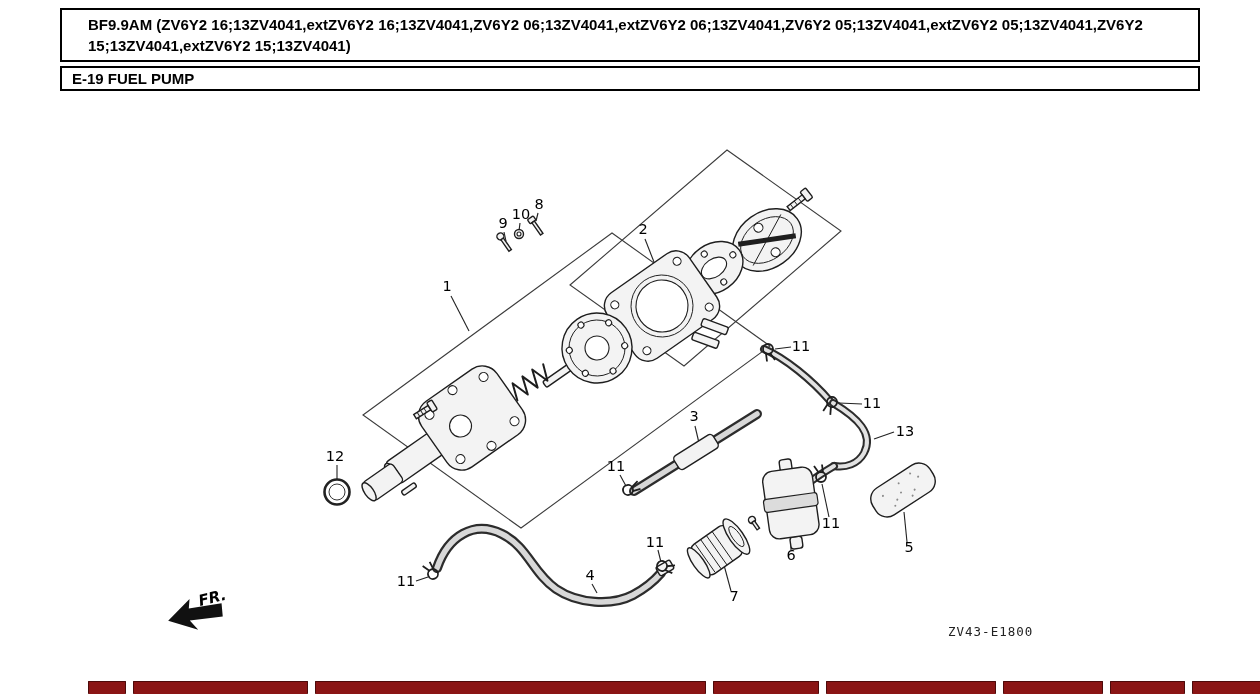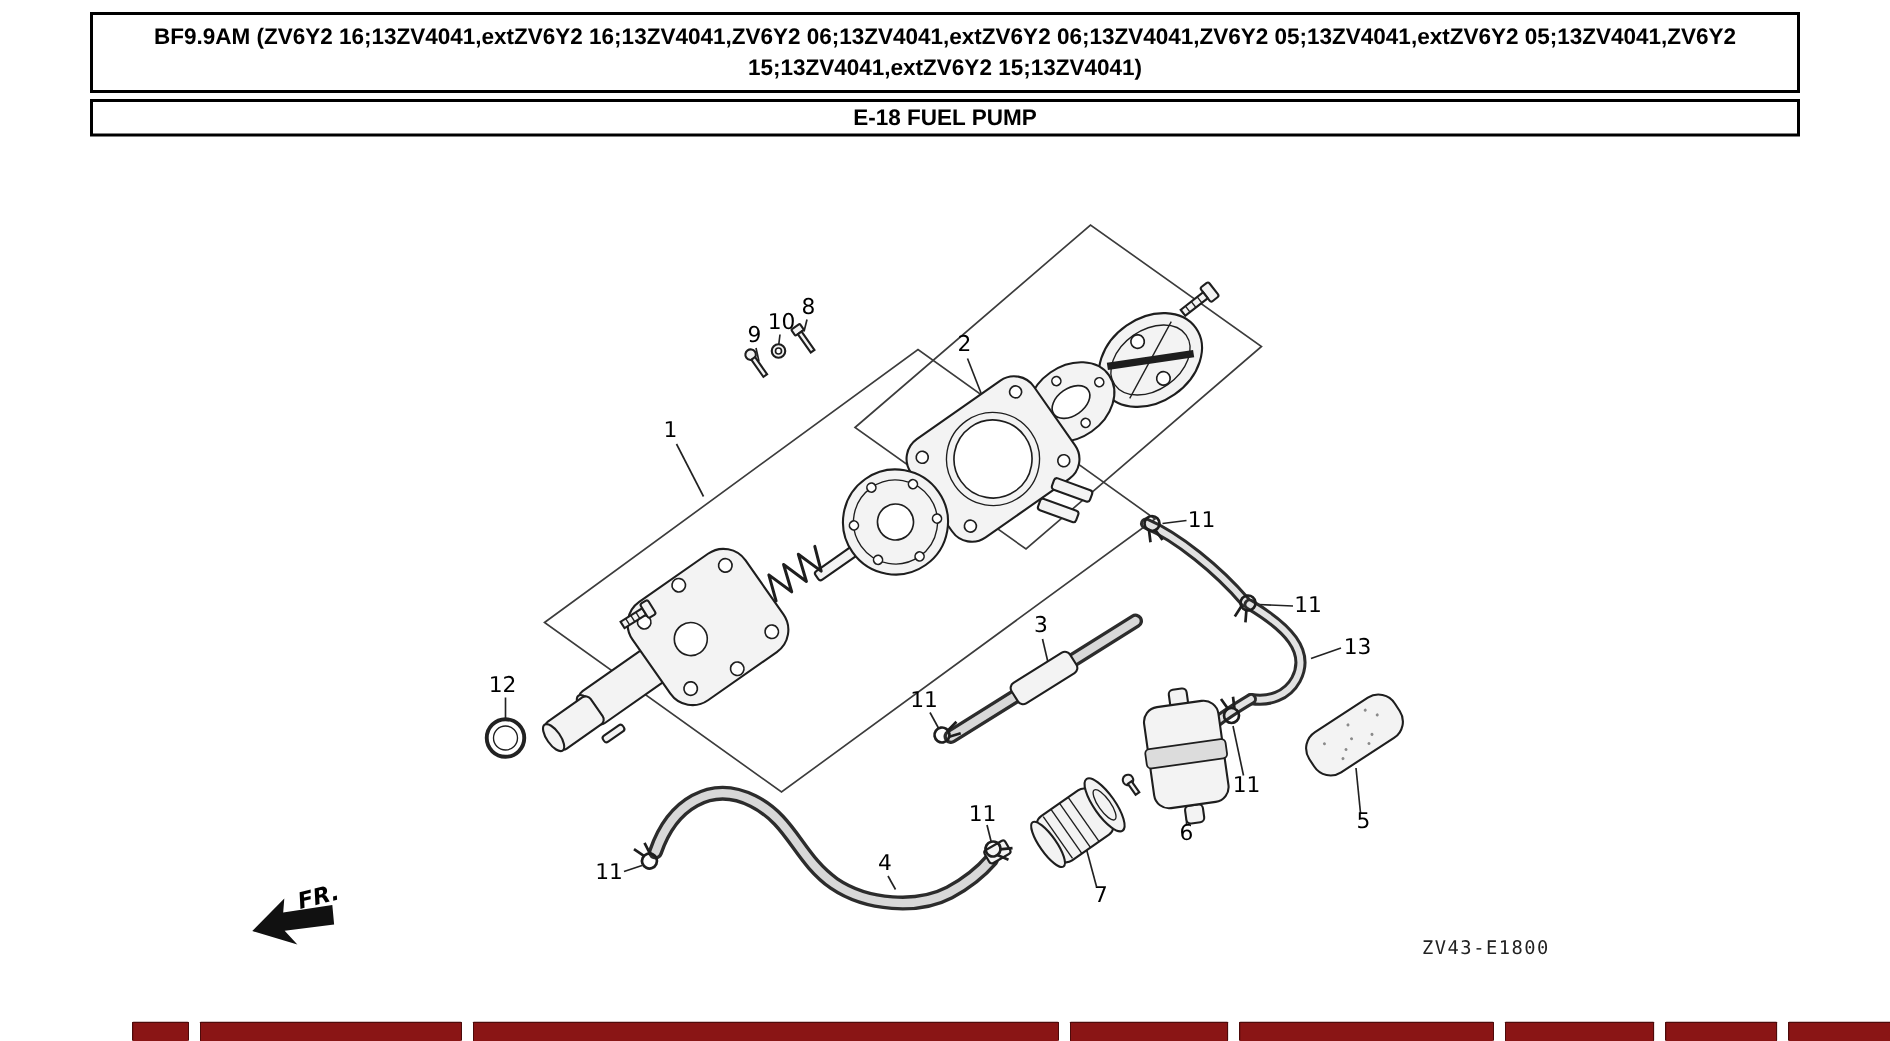--- a/index.html
+++ b/index.html
@@ -7,21 +7,21 @@
     margin: 0; padding: 0;
     width: 1260px; height: 694px;
     background: #ffffff;
     font-family: "Liberation Sans", sans-serif;
     overflow: hidden;
     position: relative;
   }
   .hdr-box {
     margin: 0 60px;
     border: 2px solid #000;
-    text-align: center;
+    text-align: left;
     font-weight: bold;
     color: #000;
   }
   .hdr-model { margin-top: 8px; padding: 4px 26px; font-size: 15px; line-height: 1.4; }
   .hdr-section { margin-top: 4px; padding: 2px 10px; font-size: 15px; }
 
   .diagram-svg { position: absolute; left: 0; top: 100px; display: block; }
 
   
   .frame { fill: none; stroke: #3c3c3c; stroke-width: 1.1; }
@@ -56,21 +56,21 @@
 </style>
 </head>
 <body>
 
 <div class="page">
 
   <div class="hdr-box hdr-model">
     <span>BF9.9AM (ZV6Y2 16;13ZV4041,extZV6Y2 16;13ZV4041,ZV6Y2 06;13ZV4041,extZV6Y2 06;13ZV4041,ZV6Y2 05;13ZV4041,extZV6Y2 05;13ZV4041,ZV6Y2 15;13ZV4041,extZV6Y2 15;13ZV4041)</span>
   </div>
   <div class="hdr-box hdr-section">
-    <span>E-18 FUEL PUMP</span>
+    <span>E-19 FUEL PUMP</span>
   </div>
 
   <svg class="diagram-svg" width="1260" height="560" viewBox="0 0 1260 560">
 
     <polygon class="frame" points="363,315 612,133 770,246 521,428"></polygon>
     <polygon class="frame" points="570,185 727,50 841,131 684,266"></polygon>
 
     <g class="leaders">
       <line x1="451" y1="196" x2="469" y2="231"></line>
       <line x1="645" y1="139" x2="654" y2="162"></line>

